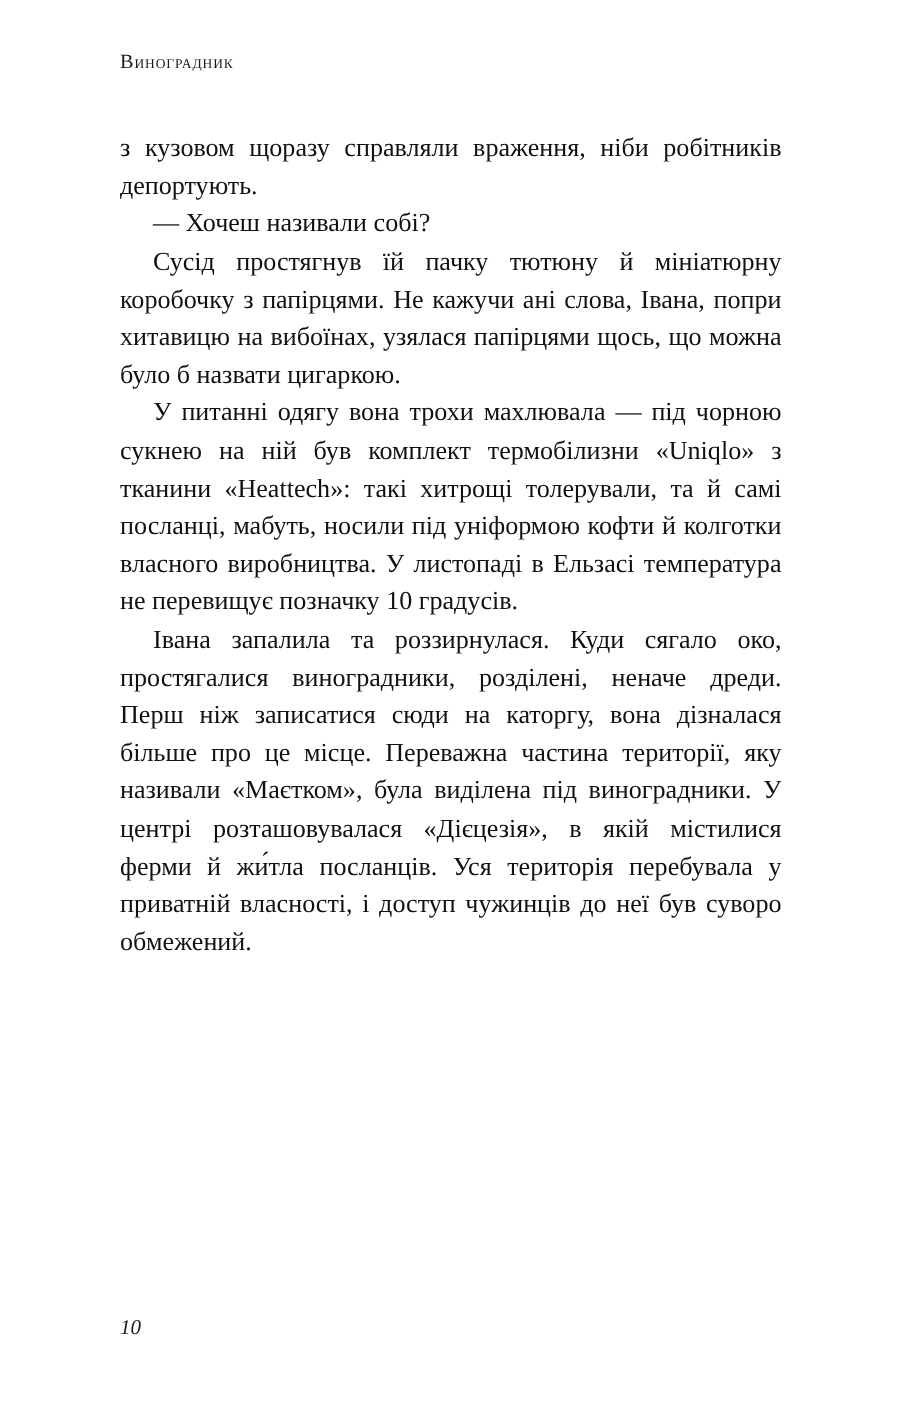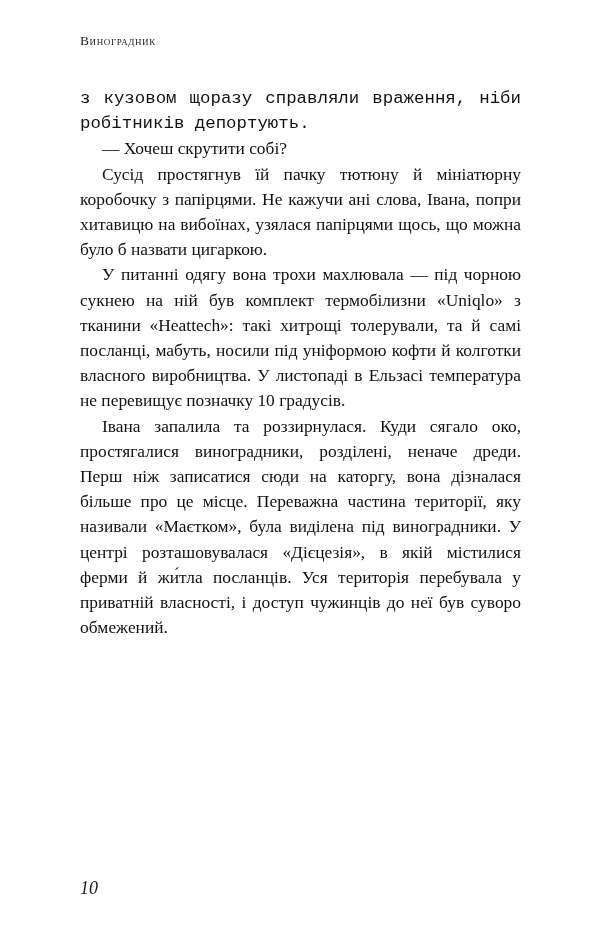--- a/index.html
+++ b/index.html
@@ -42,44 +42,43 @@
     font-size: 17.4px;
     line-height: 25.2px;
     text-align: justify;
     text-justify: inter-word;
     text-indent: 22px;
     color: #111111;
     hyphens: manual;
   }
   .para.no-indent {
     text-indent: 0;
-    font-family: Liberation Mono, monospace;
   }
   .para em {
     font-style: italic;
   }
   .folio {
     position: absolute;
     left: 80px;
     top: 878px;
-    font-size: 18px;
+    font-size: 14px;
     font-style: italic;
     color: #1a1a1a;
   }
 </style>
 </head>
 <body>
 
 <div class="page">
 
   <div class="running-head">Виноградник</div>
 
   <div class="text-block">
       <p class="para no-indent"><span>з кузовом щоразу справляли враження, ніби робітників депортують.</span></p>
-      <p class="para"><span>— Хочеш скрутити собі?</span></p>
+      <p class="para"><span>— Хочеш називали собі?</span></p>
       <p class="para"><span>Сусід простягнув їй пачку тютюну й мініатюрну коробочку з папірцями. Не кажучи ані слова, Івана, попри хитавицю на вибоїнах, узялася папірцями щось, що можна було б назвати цигаркою.</span></p>
       <p class="para"><span>У питанні одягу вона трохи махлювала — під чорною сукнею на ній був комплект термобілизни «Uniqlo» з тканини «Heattech»: такі хитрощі толерували, та й самі посланці, мабуть, носили під уніформою кофти й колготки власного виробництва. У листопаді в Ельзасі температура не перевищує позначку 10 градусів.</span></p>
       <p class="para"><span>Івана запалила та роззирнулася. Куди сягало око, простягалися виноградники, розділені, неначе дреди. Перш ніж записатися сюди на каторгу, вона дізналася більше про це місце. Переважна частина території, яку називали «Маєтком», була виділена під виноградники. У центрі розташовувалася «Дієцезія», в якій містилися ферми й жи́тла посланців. Уся територія перебувала у приватній власності, і доступ чужинців до неї був суворо обмежений.</span></p>
     </div>
 
   <div class="folio">10</div>
 
 </div>
 
 </body></html>

